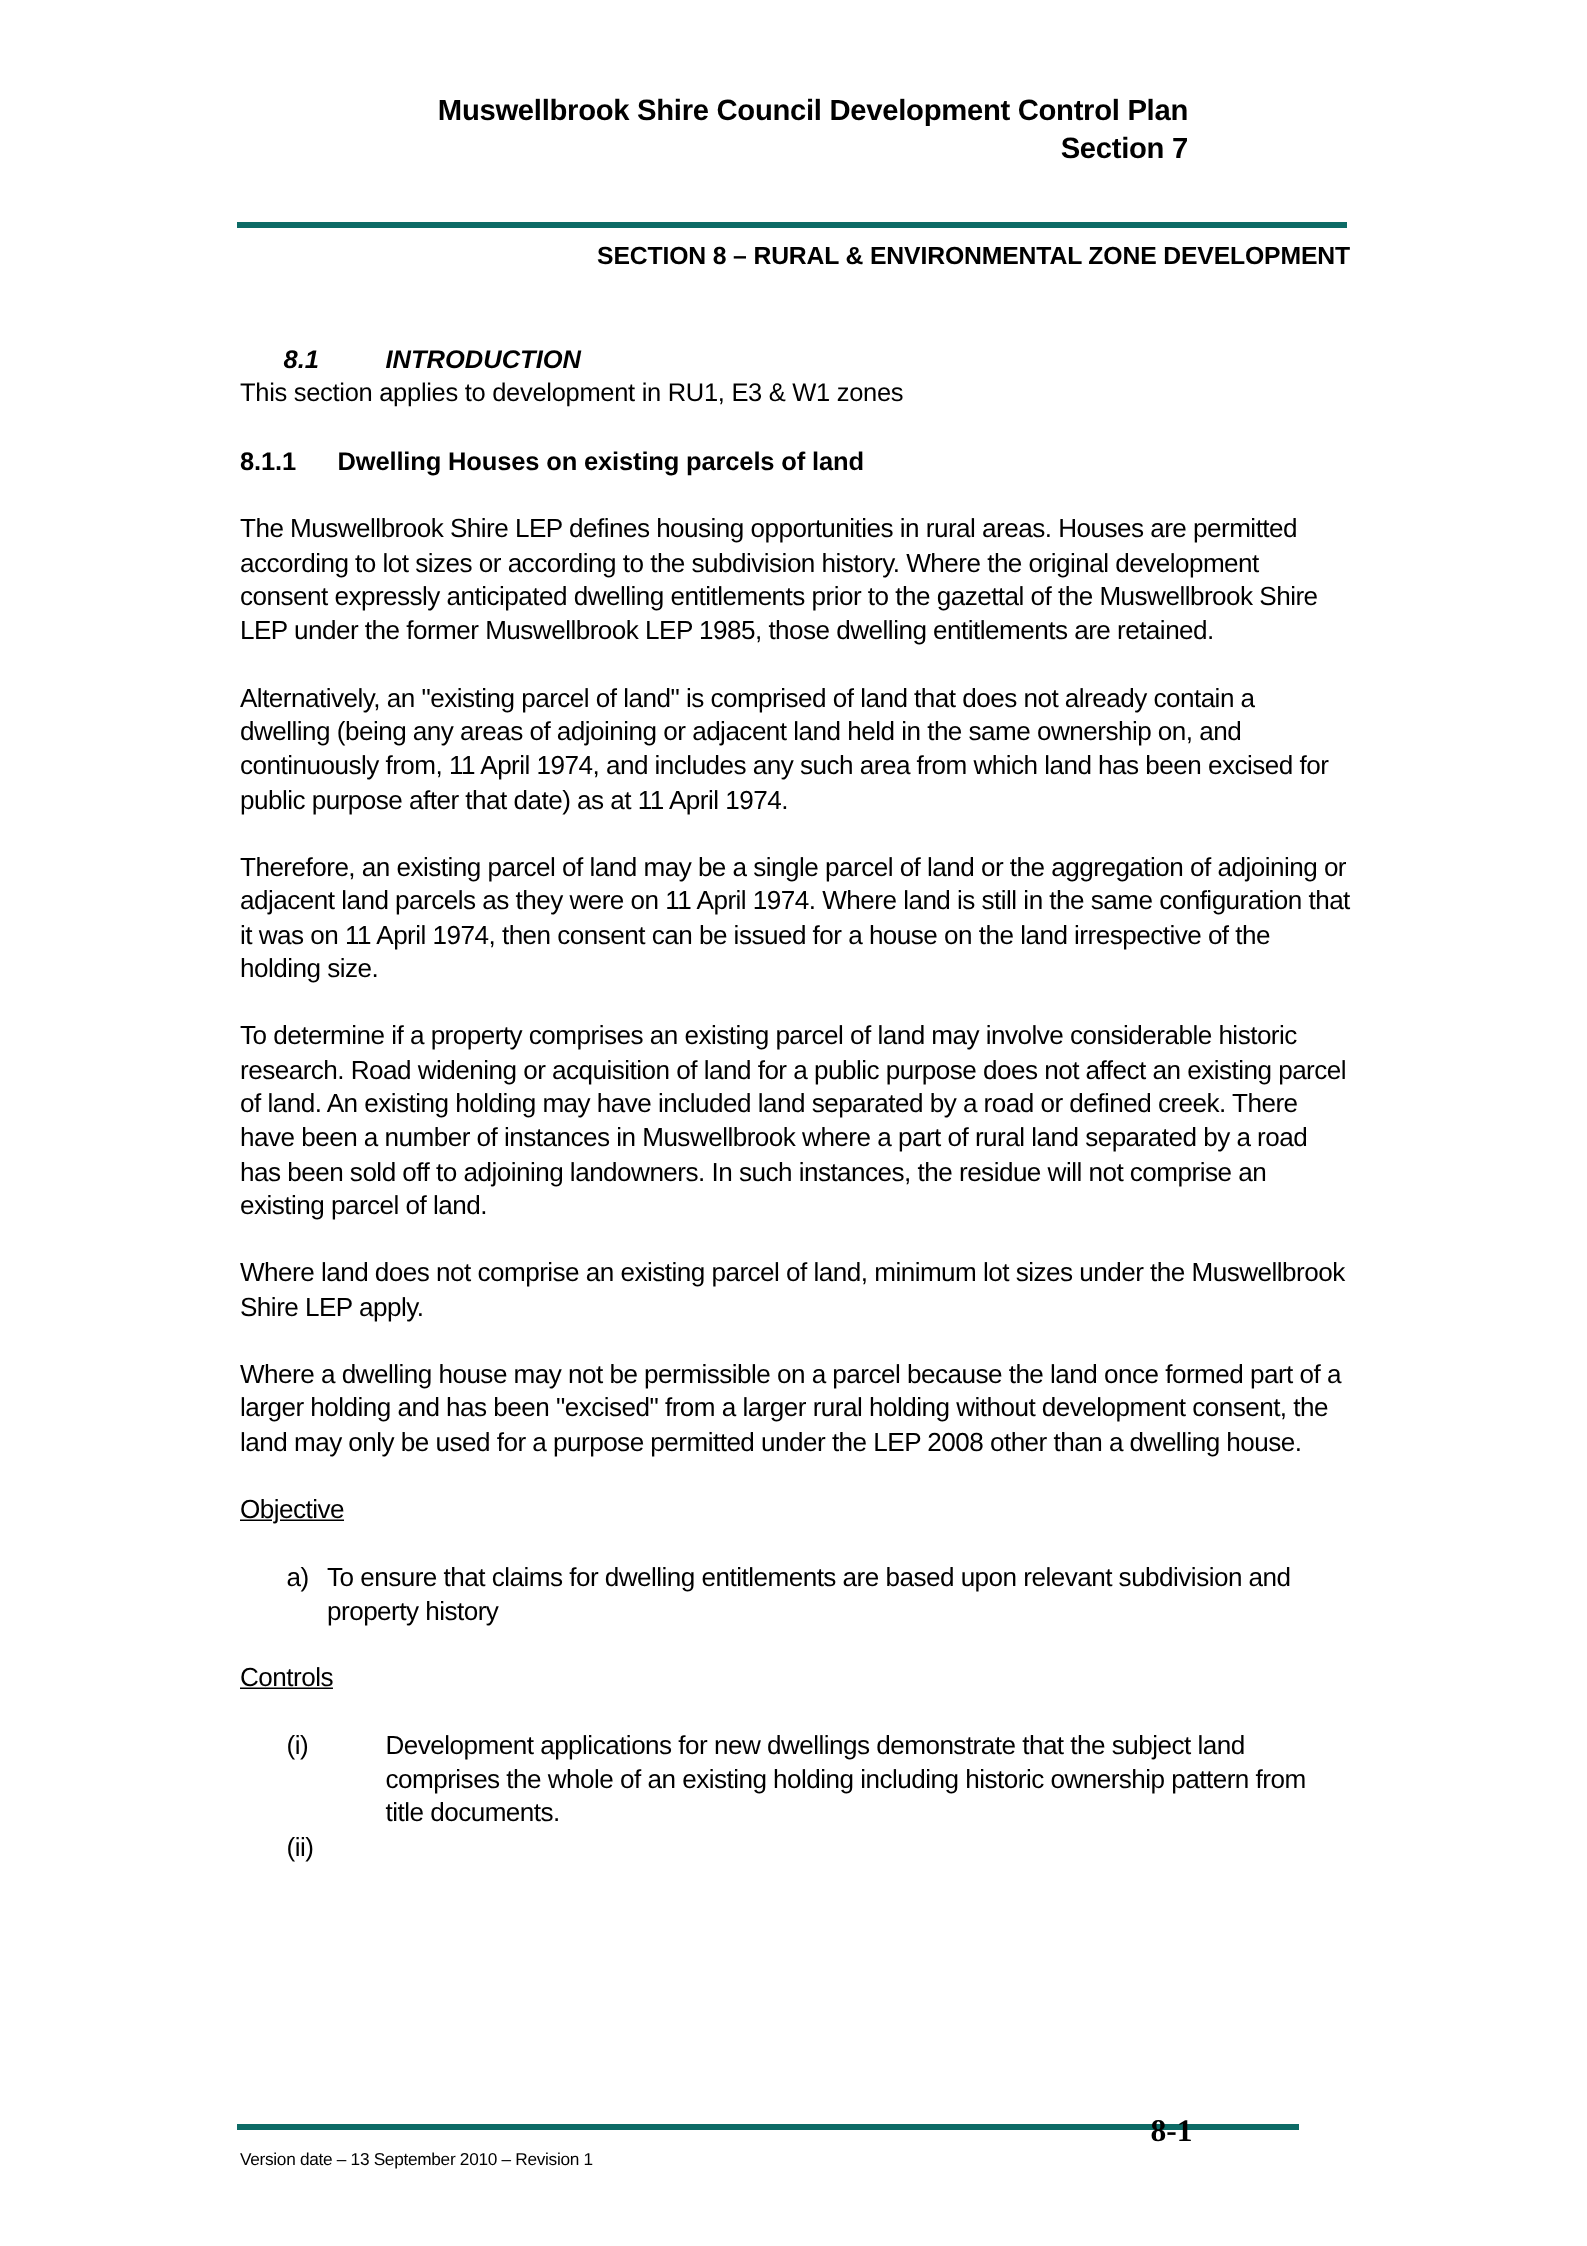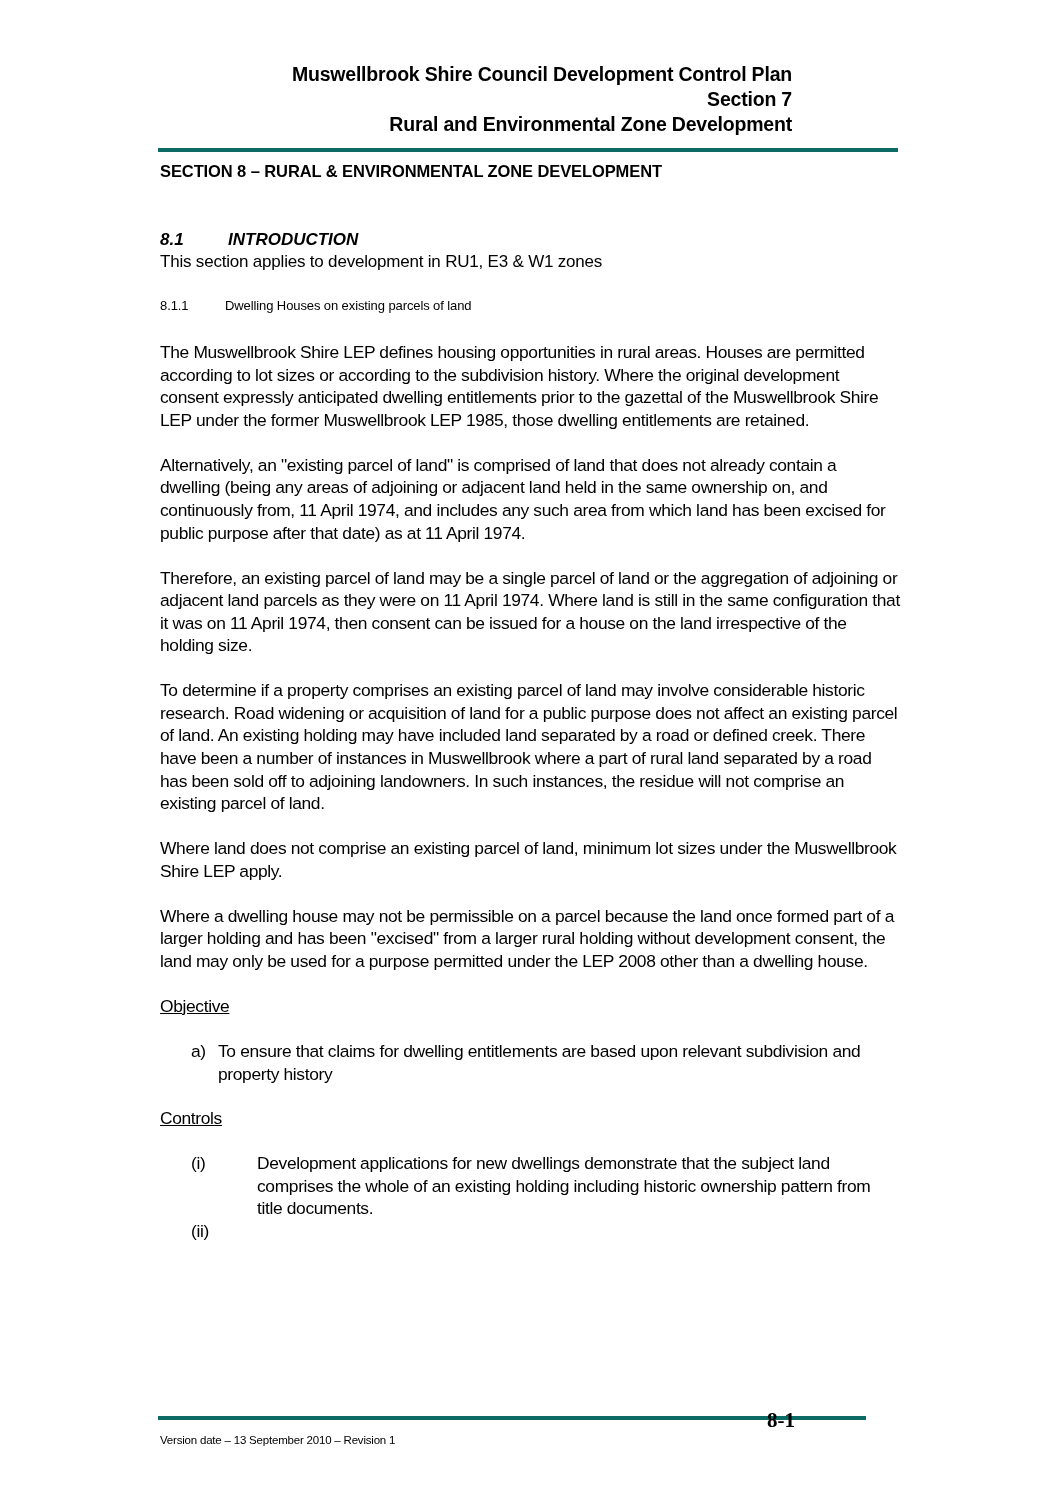--- a/index.html
+++ b/index.html
@@ -5,46 +5,45 @@
   html, body { margin:0; padding:0; background:#ffffff; }
   body { width:1058px; height:1497px; position:relative; overflow:hidden;
          font-family:"Liberation Sans", sans-serif; color:#000; }
   .page { position:absolute; left:0; top:0; width:952px; height:1497px; }
   .hdr { position:absolute; right:160px; top:62px; text-align:right;
          font-weight:bold; font-size:19.5px; line-height:25px; letter-spacing:-0.2px; }
   .rule { position:absolute; background:#0d6b66; }
   .rule.top { left:158px; top:148px; width:740px; height:4px; }
   .rule.bot { left:158px; top:1416px; width:708px; height:4px; }
   .abs { position:absolute; left:160px; width:740px; }
-  .sec-title { top:162px; font-weight:bold; font-size:16.5px; letter-spacing:-0.1px; }
-  .h81 { top:230px; font-weight:bold; font-style:italic; font-size:17px; }
+  .sec-title { top:162px; font-weight:bold; font-size:16.5px; letter-spacing:-0.1px;text-align:right; }
+  .h81 { top:230px; font-weight:bold; font-style:italic; font-size:17px;margin-left:29px; }
   .h81 .num { display:inline-block; width:68px; }
   .intro { top:252px; font-size:17px; letter-spacing:-0.2px; }
-  .h811 { top:298px; font-weight:normal; font-size:13px; letter-spacing:-0.1px; }
+  .h811 { top:298px; font-weight:bold; font-size:17px; letter-spacing:-0.1px; }
   .h811 .num { display:inline-block; width:65px; }
   .body { top:341px; width:740px; font-size:17.4px; line-height:22.6px; letter-spacing:-0.35px; }
   .body p { margin:0 0 22.4px 0; }
   .ulh { text-decoration:underline; }
   .obj-item { position:relative; padding-left:58px; margin-bottom:22px; }
   .obj-item .lbl { position:absolute; left:31px; top:0; }
   .ctl-item { position:relative; padding-left:97px; }
   .ctl-item .lbl { position:absolute; left:31px; top:0; }
   .footer-ver { position:absolute; left:160px; top:1434px; font-size:11.5px; letter-spacing:-0.2px; }
   .pageno { position:absolute; right:157px; top:1408px; font-family:"Liberation Serif", serif;
             font-weight:bold; font-size:21px; }
 </style>
 </head>
 <body>
 
 <div class="page">
 
   <div class="hdr">
     <div>Muswellbrook Shire Council Development Control Plan</div>
     <div>Section 7</div>
-    <div>Rural and Environmental Zone Development</div>
   </div>
   <div class="rule top"></div>
 
   <div class="abs sec-title">SECTION 8 – RURAL &amp; ENVIRONMENTAL ZONE DEVELOPMENT</div>
 
   <div class="abs h81">
     <span class="num">8.1</span><span>INTRODUCTION</span>
   </div>
   <div class="abs intro">This section applies to development in RU1, E3 &amp; W1 zones</div>
 

